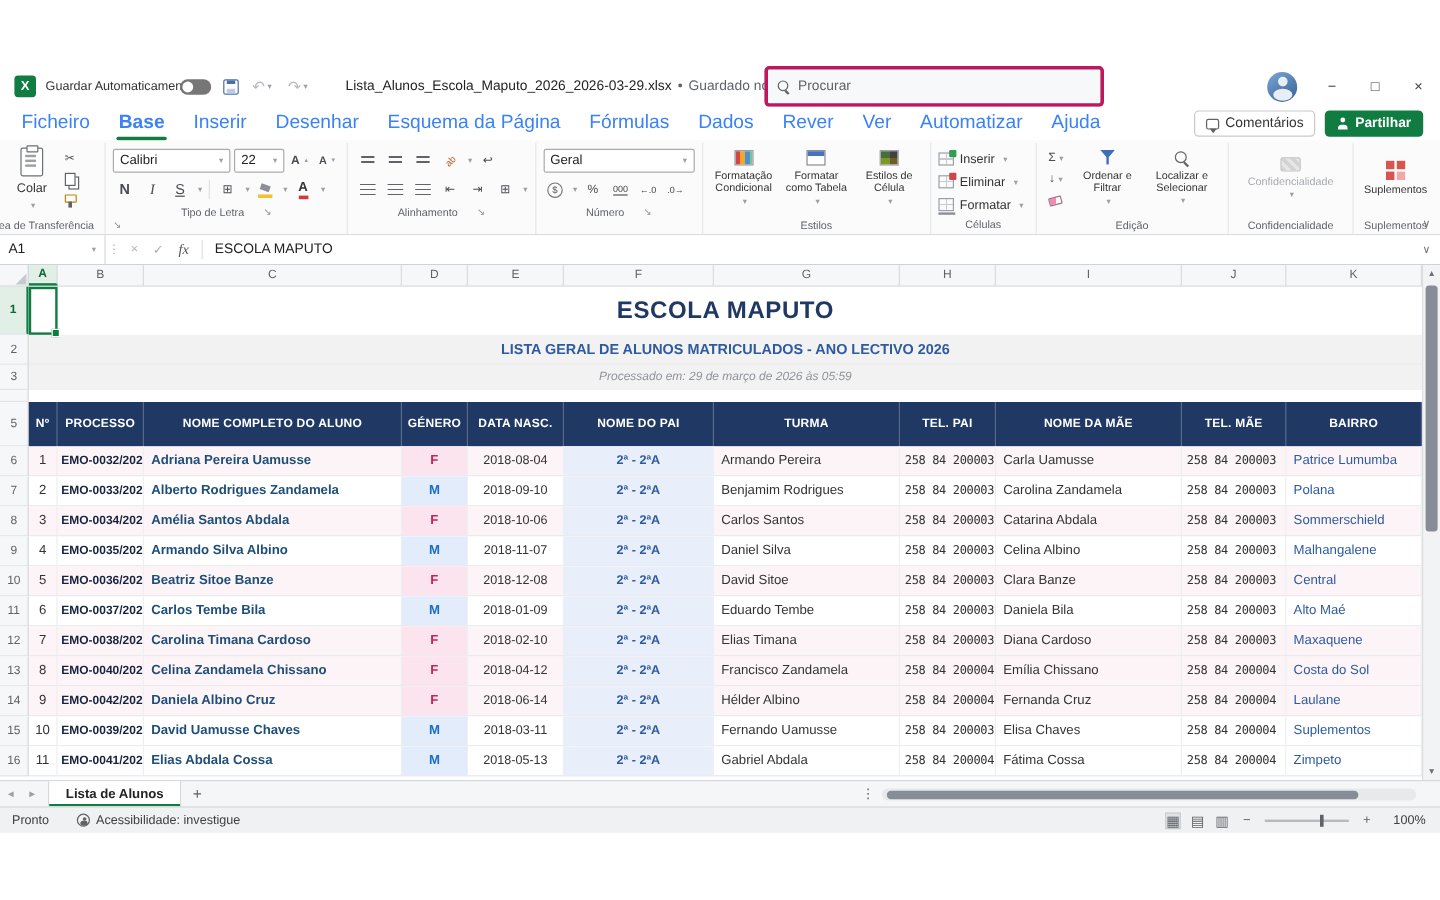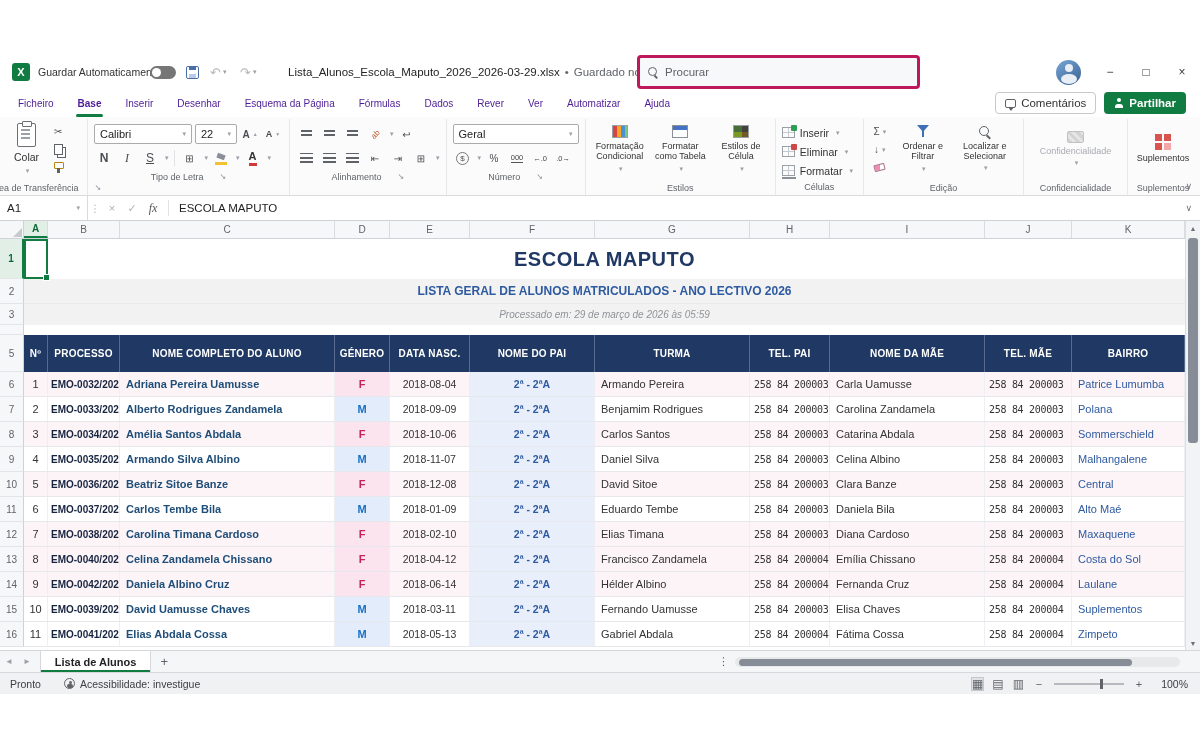--- a/index.html
+++ b/index.html
@@ -35,21 +35,21 @@
   .avatar-w{left:1056px}
   .avatar{width:25px;height:25px;border-radius:50%;background:linear-gradient(145deg,#7aa6d8,#34618f);position:relative;overflow:hidden;display:inline-block}
   .avatar::before{content:"";position:absolute;left:8.5px;top:4px;width:8px;height:8px;border-radius:50%;background:#e8eef5}
   .avatar::after{content:"";position:absolute;left:4.5px;top:14px;width:16px;height:10px;border-radius:50%;background:#e8eef5}
   .winbtn{width:36px;justify-content:center;font-size:12px;color:#404040}
   .w-min{left:1092px}.w-max{left:1128px}.w-close{left:1164px}
 
   
   #tabrow{position:absolute;top:89px;left:0;width:1200px;height:28px;background:#fff;display:flex;align-items:center}
   .tabs{display:flex;height:100%;padding-left:6px}
-  .rtab{padding:0 12px;font-size:10px;color:#4c1d95;display:flex;align-items:center;height:100%;position:relative;white-space:nowrap}
+  .rtab{padding:0 12px;font-size:16px;color:#3b82f6;display:flex;align-items:center;height:100%;position:relative;white-space:nowrap}
   .rtab.v-true{font-weight:bold}
   .rtab.v-true::after{content:"";position:absolute;left:10px;right:10px;bottom:0;height:3px;border-radius:2px;background:#107c41}
   .tr-right{margin-left:auto;display:flex;align-items:center;gap:8px;padding-right:14px}
   .btn-comments{height:22px;border:1px solid #c9c9c9;border-radius:4px;background:#fff;display:flex;align-items:center;gap:5px;padding:0 9px;font-size:11.5px;color:#333}
   .ic-bubble{width:11px;height:9px;border:1.2px solid #5f6368;border-radius:2px;position:relative;display:inline-block}
   .ic-bubble::after{content:"";position:absolute;left:2px;bottom:-4px;border-left:3px solid transparent;border-right:3px solid transparent;border-top:4px solid #5f6368}
   .btn-share{height:22px;border-radius:4px;background:#107c41;display:flex;align-items:center;gap:5px;padding:0 10px;font-size:11.5px;color:#fff;font-weight:bold}
   .ic-share{width:10px;height:10px;position:relative;display:inline-block}
   .ic-share::before{content:"";position:absolute;left:3px;top:0;width:4px;height:4px;border-radius:50%;background:#fff}
   .ic-share::after{content:"";position:absolute;left:1px;bottom:0;width:8px;height:4px;border-radius:3px 3px 0 0;background:#fff}
@@ -611,21 +611,21 @@
             <span class="td">Carla Uamusse</span>
             <span class="td tel">258 84 200003</span>
             <span class="td bairro">Patrice Lumumba</span>
           </div>
 
           <div class="trow r11 v-m">
             <span class="td ctr">2</span>
             <span class="td proc">EMO-0033/202</span>
             <span class="td nome">Alberto Rodrigues Zandamela</span>
             <span class="td gen v-m">M</span>
-            <span class="td nasc">2018-09-09</span>
+            <span class="td nasc">2018-09-10</span>
             <span class="td turma">2ª - 2ªA</span>
             <span class="td">Benjamim Rodrigues</span>
             <span class="td tel">258 84 200003</span>
             <span class="td">Carolina Zandamela</span>
             <span class="td tel">258 84 200003</span>
             <span class="td bairro">Polana</span>
           </div>
 
           <div class="trow r11 v-f">
             <span class="td ctr">3</span>

